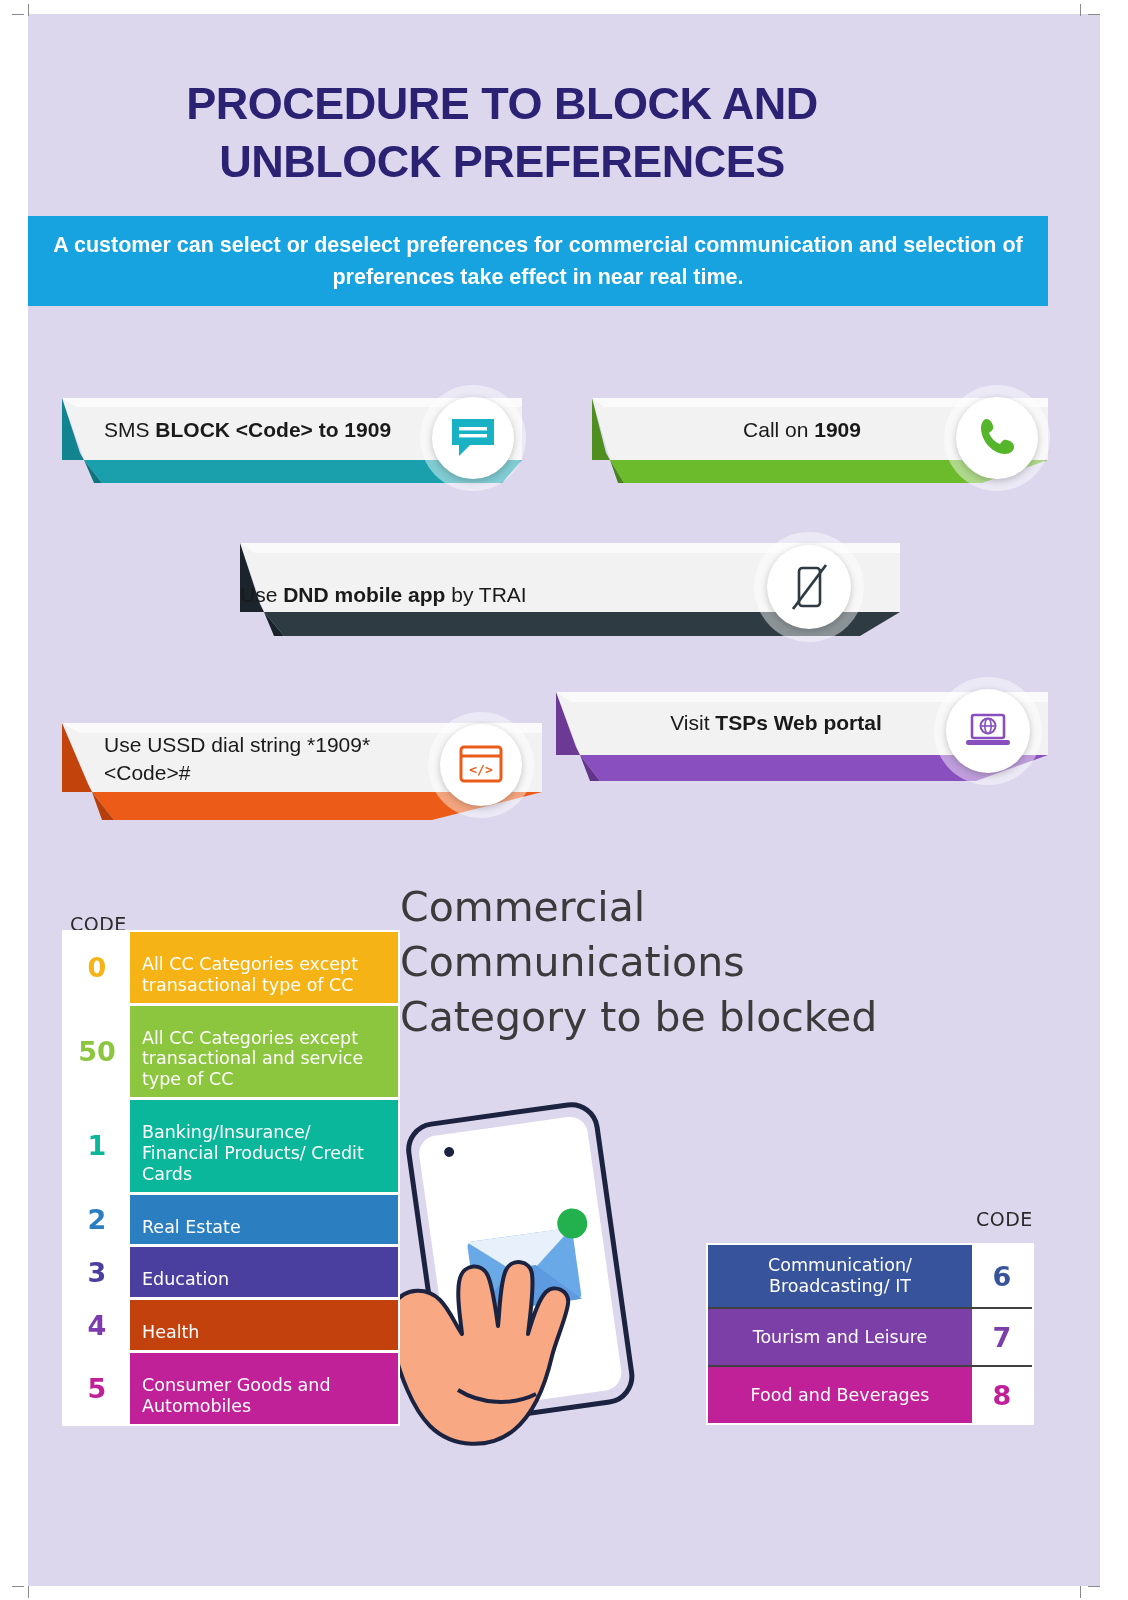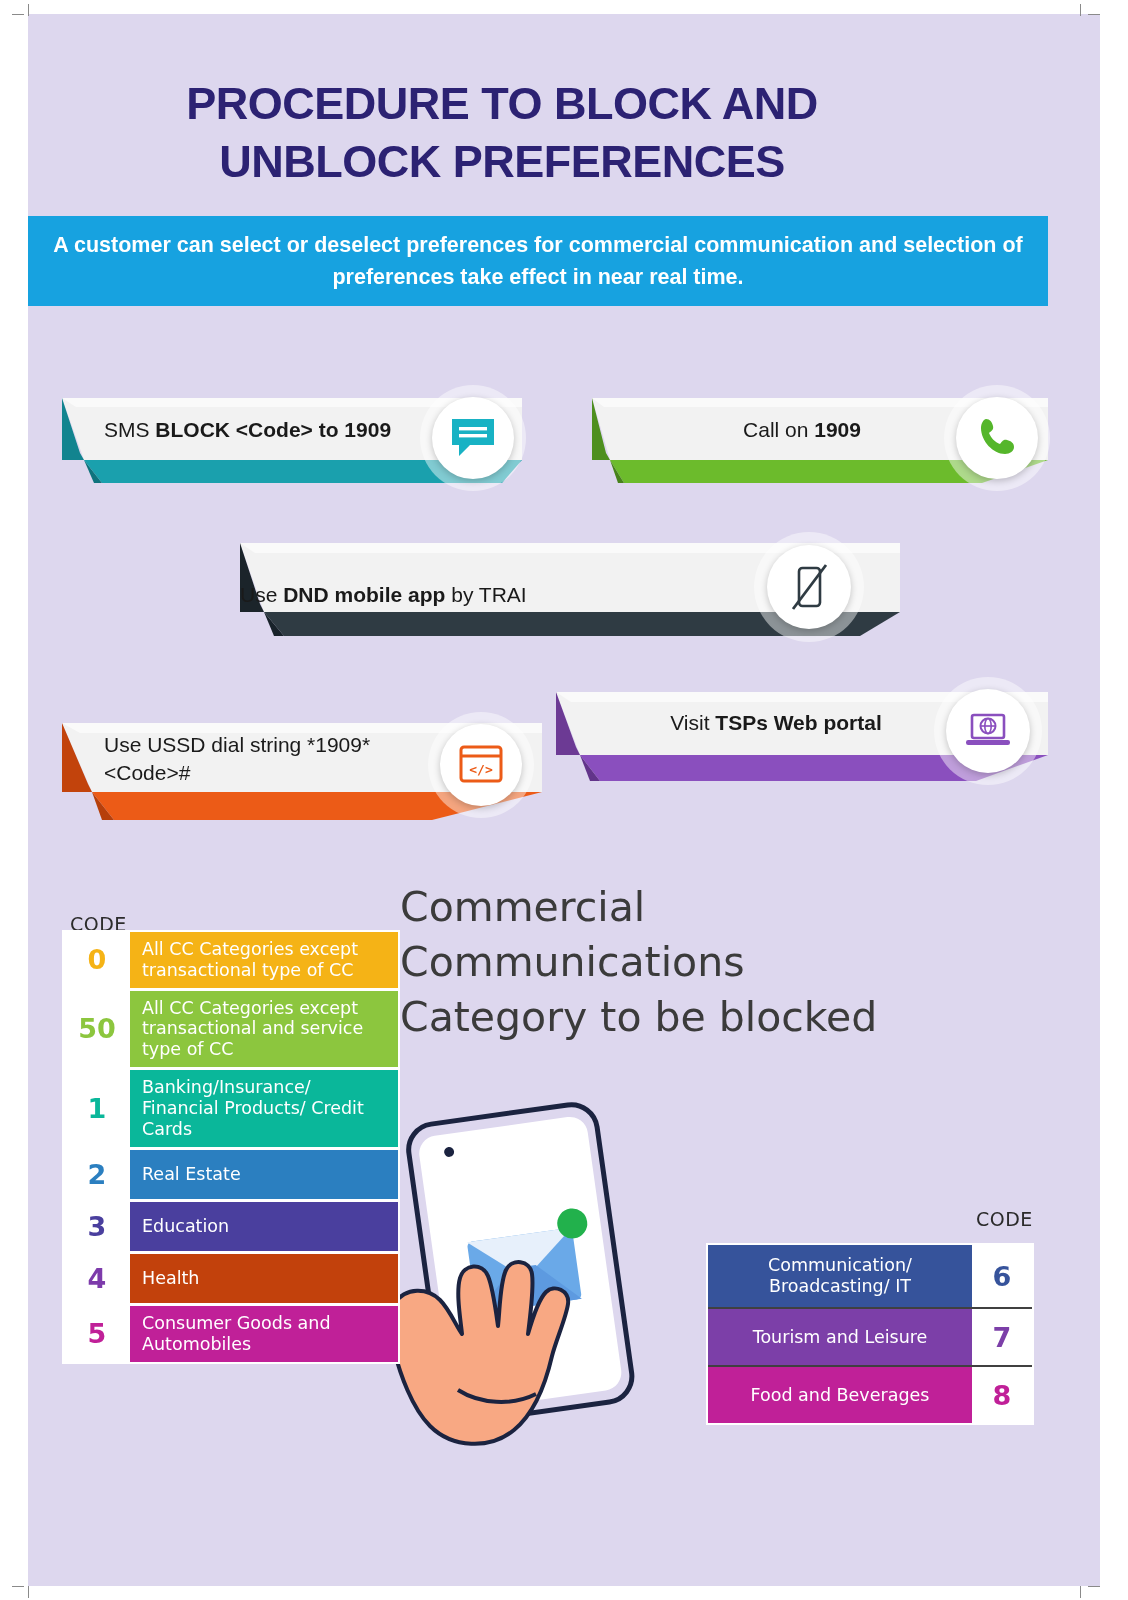--- a/index.html
+++ b/index.html
@@ -144,21 +144,21 @@
     font-weight: bold;
   }
   .tlabel {
     flex: 1 1 auto;
     color: #ffffff;
     font-family: "DejaVu Sans", sans-serif;
     font-size: 17.5px;
     line-height: 1.19;
     display: flex;
     align-items: center;
-    padding: 7px 8px 7px 12px;
+    padding: 22px 8px 7px 12px;
     box-sizing: border-box;
   }
 
   
   .table-right {
     position: absolute;
     left: 706px; top: 1243px;
     width: 328px;
     background: #ffffff;
     border: 2px solid #ffffff;

